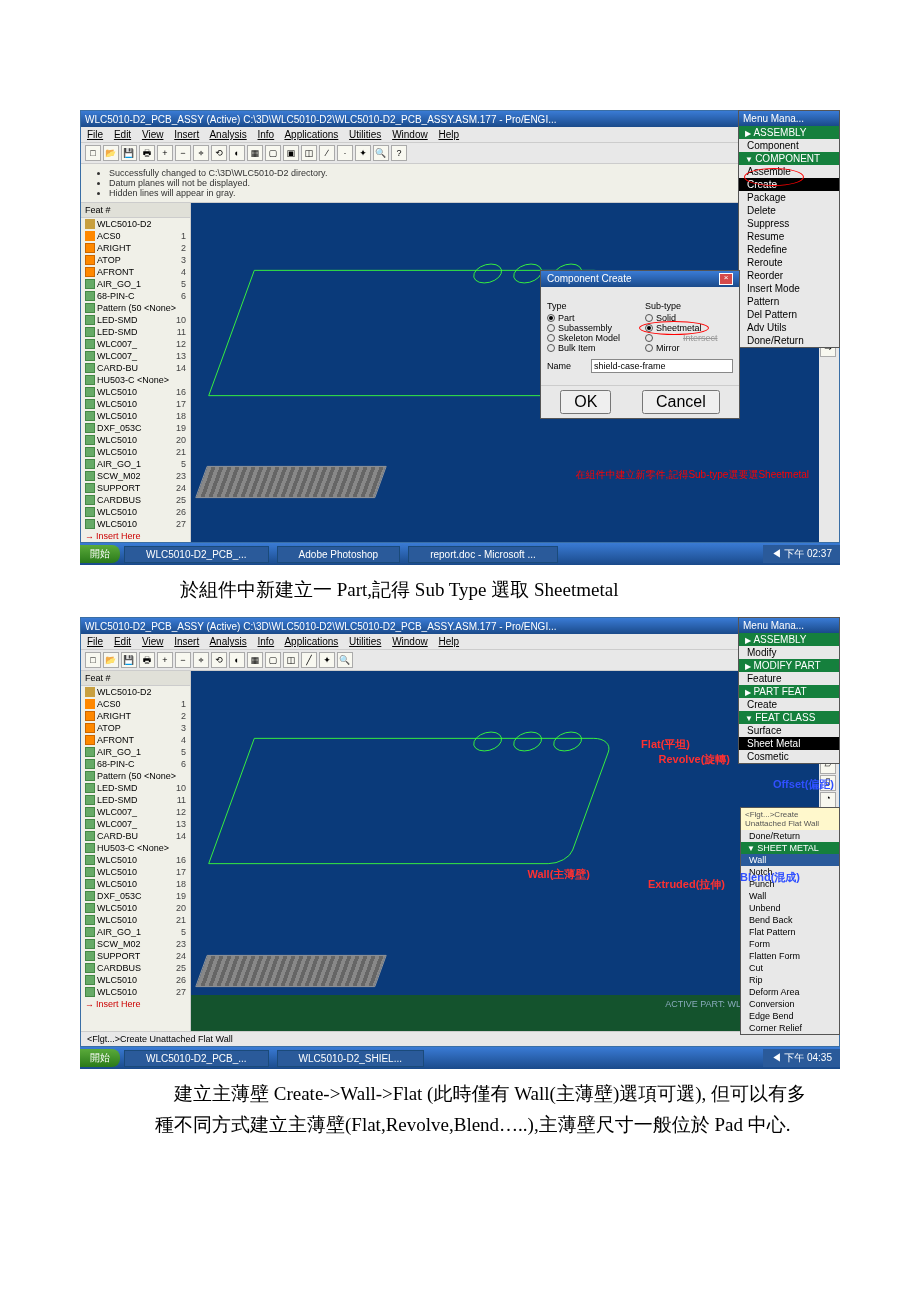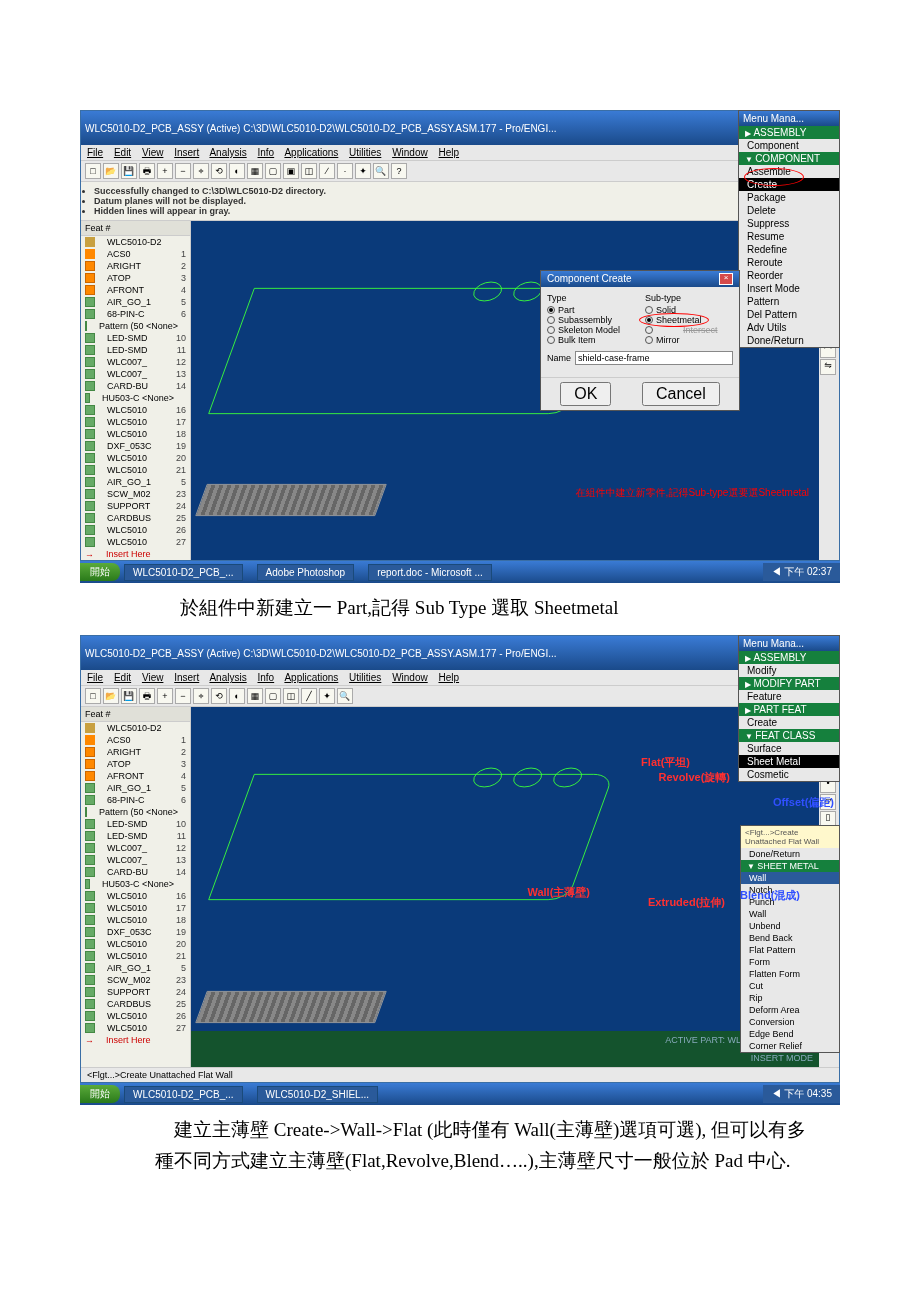--- a/index.html
+++ b/index.html
@@ -1,34 +1,34 @@
 <!DOCTYPE html>
 <html><head>
 <meta charset="utf-8">
 <style>
   * { box-sizing: border-box; margin: 0; padding: 0; }
   body { font-family: "Microsoft YaHei", Arial, sans-serif; background: #fff; width: 920px; }
   .page { padding: 0; }
   .screenshot { margin: 0 auto 10px auto; width: 760px; position: relative; }
   .win-frame { border: 1px solid #3a6ea5; background: #0a4a8a; }
-  .titlebar { background: linear-gradient(#3a7bd5, #1a4a8a); color: #fff; font-size: 10px; padding: 11px 4px; display: flex; justify-content: space-between; align-items: center; }
+  .titlebar { background: linear-gradient(#3a7bd5, #1a4a8a); color: #fff; font-size: 10px; padding: 2px 4px; display: flex; justify-content: space-between; align-items: center; }
   .titlebar .tb-buttons { display: flex; gap: 2px; }
   .tb-btn { width: 14px; height: 12px; background: #4a8ad5; border: 1px solid #fff; font-size: 8px; line-height: 8px; text-align: center; color: #fff; }
   .tb-btn.close { background: #d54a4a; }
   .menubar { background: #e8e8e8; font-size: 10px; padding: 2px 6px; color: #000; }
   .menubar span { margin-right: 8px; text-decoration: underline; cursor: pointer; }
   .toolbar { background: #e8e8e8; padding: 2px 4px; display: flex; gap: 2px; border-top: 1px solid #ccc; border-bottom: 1px solid #ccc; }
   .tool-ico { width: 16px; height: 16px; border: 1px solid #aaa; background: #f8f8f0; font-size: 9px; line-height: 14px; text-align: center; }
   .msg-area { background: #f0f0e8; font-size: 9px; color: #333; padding: 4px 8px; border-bottom: 1px solid #ccc; }
-  .msg-area li { list-style: disc; margin-left: 5px; font-weight: bold; }
+  .msg-area li { list-style: disc; margin-left: 20px; }
   .msg-area .sel { color: #c00; }
   .content-row { display: flex; }
   .tree-panel { width: 110px; background: #f0f0e8; border-right: 1px solid #ccc; font-size: 9px; }
   .tree-head { background: #e0e0d8; padding: 2px 4px; border-bottom: 1px solid #ccc; }
-  .tree-item { padding: 1px 4px; white-space: nowrap; display: flex; align-items: center; gap: 12px; }
+  .tree-item { padding: 1px 4px; white-space: nowrap; display: flex; align-items: center; gap: 2px; }
   .tree-item .ico { width: 10px; height: 10px; display: inline-block; }
   .ico-asm { background: #c8a040; }
   .ico-csys { background: #ff8800; }
   .ico-plane { background: #ff8800; border: 1px solid #cc6600; width: 8px; height: 8px; }
   .ico-part { background: #66aa66; border: 1px solid #448844; width: 8px; height: 8px; }
   .tree-item .num { margin-left: auto; color: #444; }
   .insert-here { color: #c00; }
   .view3d { flex: 1; background: #0a3a7a; position: relative; min-height: 330px; }
   .board-sketch { position: absolute; left: 40px; top: 40px; width: 360px; height: 180px; border: 1px solid #3aff3a; border-radius: 0 20px 20px 0; transform: skewX(-20deg) scaleY(0.7); }
   .comp { position: absolute; width: 28px; height: 28px; border: 1px solid #3aff3a; border-radius: 50%; top: -10px; }
@@ -39,35 +39,35 @@
   .menu-panel { position: absolute; right: 0; top: 0; width: 102px; background: #e8e8e8; border: 1px solid #555; font-size: 10px; }
   .menu-head { background: linear-gradient(#3a7bd5,#1a4a8a); color: #fff; padding: 2px 4px; font-size: 10px; }
   .menu-sec { background: #15803d; color: #fff; padding: 1px 6px; }
   .menu-sec::before { content: "▶ "; font-size: 8px; }
   .menu-sec.down::before { content: "▼ "; }
   .menu-item { padding: 1px 8px; background: #e8e8e8; cursor: pointer; }
   .menu-item.sel { background: #000; color: #fff; }
   .dialog { position: absolute; right: 100px; top: 160px; width: 200px; background: #e8e8e8; border: 1px solid #555; font-size: 10px; }
   .dlg-title { background: linear-gradient(#3a7bd5,#1a4a8a); color: #fff; padding: 2px 6px; display: flex; justify-content: space-between; }
   .dlg-body { padding: 6px; }
-  .dlg-cols { display: flex; gap: 10px; }
+  .dlg-cols { display: flex; gap: 10px; margin-top: 8px; }
   .dlg-col { flex: 1; }
   .dlg-col .grp-title { font-size: 9px; margin-bottom: 2px; }
   .radio-row { font-size: 9px; display: flex; align-items: center; gap: 3px; }
   .radio-row .r { width: 8px; height: 8px; border: 1px solid #555; border-radius: 50%; display: inline-block; }
   .radio-row .r.on::after { content: ""; display: block; width: 4px; height: 4px; background: #000; border-radius: 50%; margin: 1px; }
   .circle-red { border: 1px solid #f00; border-radius: 50%; position: absolute; pointer-events: none; }
-  .name-row { margin-top: 6px; font-size: 9px; display: flex; align-items: center; gap: 4px; }
+  .name-row { margin-top: 6px; font-size: 9px; display: flex; align-items: center; gap: 20px; }
   .name-row input { flex: 1; font-size: 9px; border: 1px solid #888; padding: 1px 2px; }
   .dlg-btns { display: flex; justify-content: space-around; padding: 4px; border-top: 1px solid #ccc; margin-top: 6px; }
   .dlg-btns button { font-size: 16px; padding: 1px 12px; }
   .red-note { position: absolute; color: #f00; font-size: 10px; }
   .taskbar { background: linear-gradient(#3a7bd5,#1a4a8a); display: flex; align-items: center; height: 22px; font-size: 10px; color: #fff; }
   .start-btn { background: linear-gradient(#5aaa3a,#2a7a1a); padding: 2px 10px; border-radius: 0 8px 8px 0; margin-right: 4px; }
-  .task-item { background: #2a5a9a; padding: 2px 8px; margin-right: 14px; border: 1px solid #1a4a7a; }
+  .task-item { background: #2a5a9a; padding: 2px 21px; margin-right: 8px; border: 1px solid #1a4a7a; }
   .clock { margin-left: auto; background: #2a5a9a; padding: 2px 8px; }
   .caption { font-family: "Times New Roman", serif; font-size: 19px; margin: 8px 0 12px 180px; width: 620px; line-height: 1.6; }
   .annot { position: absolute; font-size: 11px; font-weight: bold; pointer-events: none; }
   .annot.red { color: #ff3030; }
   .annot.blue { color: #3050ff; }
   .sub-panel { position: absolute; right: 0; top: 200px; width: 100px; background: #e8e8e8; border: 1px solid #555; font-size: 9px; }
   .sub-panel .menu-item.hl { background: #2a5a9a; color: #fff; }
   .statusbar { background: #14532d; color: #8ab; font-size: 9px; text-align: right; padding: 4px 6px; }
 </style>
 </head>

